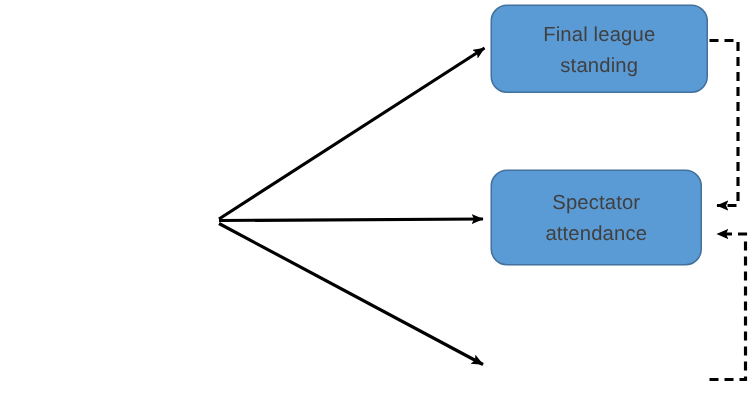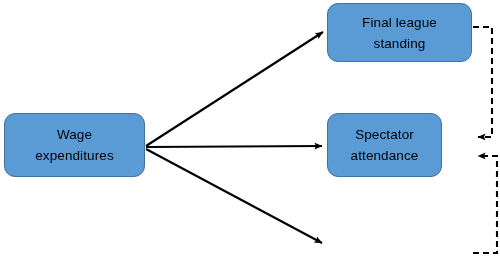--- a/index.html
+++ b/index.html
@@ -21,38 +21,38 @@
     top: 0;
     width: 500px;
     height: 280px;
   }
   .node-box {
     position: absolute;
     box-sizing: border-box;
     background: #5B9BD5;
     border: 1px solid #41719C;
     border-radius: 11px;
-    color: #000000;
+    color: #404040;
     display: flex;
     align-items: center;
     justify-content: center;
     text-align: center;
     font-size: 13.5px;
     line-height: 21px;
     letter-spacing: 0.1px;
     z-index: 2;
   }
   .node-label {
     display: block;
     padding: 0 10px;
     white-space: pre-line;
   }
   #node-wage          { left: 4px;   top: 113px; width: 141px; height: 64px; }
   #node-league        { left: 327px; top: 3px;   width: 145px; height: 59px; }
-  #node-spectator     { left: 327px; top: 113px; width: 115px; height: 64px; }
+  #node-spectator     { left: 327px; top: 113px; width: 141px; height: 64px; }
   #node-cup           { left: 327px; top: 222px; width: 145px; height: 58px;
                         border-bottom-left-radius: 0; border-bottom-right-radius: 0; }
 </style>
 </head>
 <body>
 
 <div id="diagram-root">
 
   <svg id="diagram-svg" viewBox="0 0 500 280">
     <defs>
@@ -68,24 +68,20 @@
 
     <path d="M146,147 L322,146" fill="none" stroke="#000000" stroke-width="2.1" marker-end="url(#arrowSolid)"></path>
 
     <path d="M146,149 L322,243" fill="none" stroke="#000000" stroke-width="2.1" marker-end="url(#arrowSolid)"></path>
 
     <path d="M473,27 L492,27 L492,137 L478,137" fill="none" stroke="#000000" stroke-width="2.1" stroke-dasharray="6,4" marker-end="url(#arrowDash)"></path>
 
     <path d="M473,253 L497,253 L497,156 L478,156" fill="none" stroke="#000000" stroke-width="2.1" stroke-dasharray="6,4" marker-end="url(#arrowDash)"></path>
   </svg>
 
-  <div class="node-box" id="node-wage">
-    <span class="node-label">Wage
-expenditures</span>
-  </div>
 
   <div class="node-box" id="node-league">
     <span class="node-label">Final league
 standing</span>
   </div>
 
   <div class="node-box" id="node-spectator">
     <span class="node-label">Spectator
 attendance</span>
   </div>

